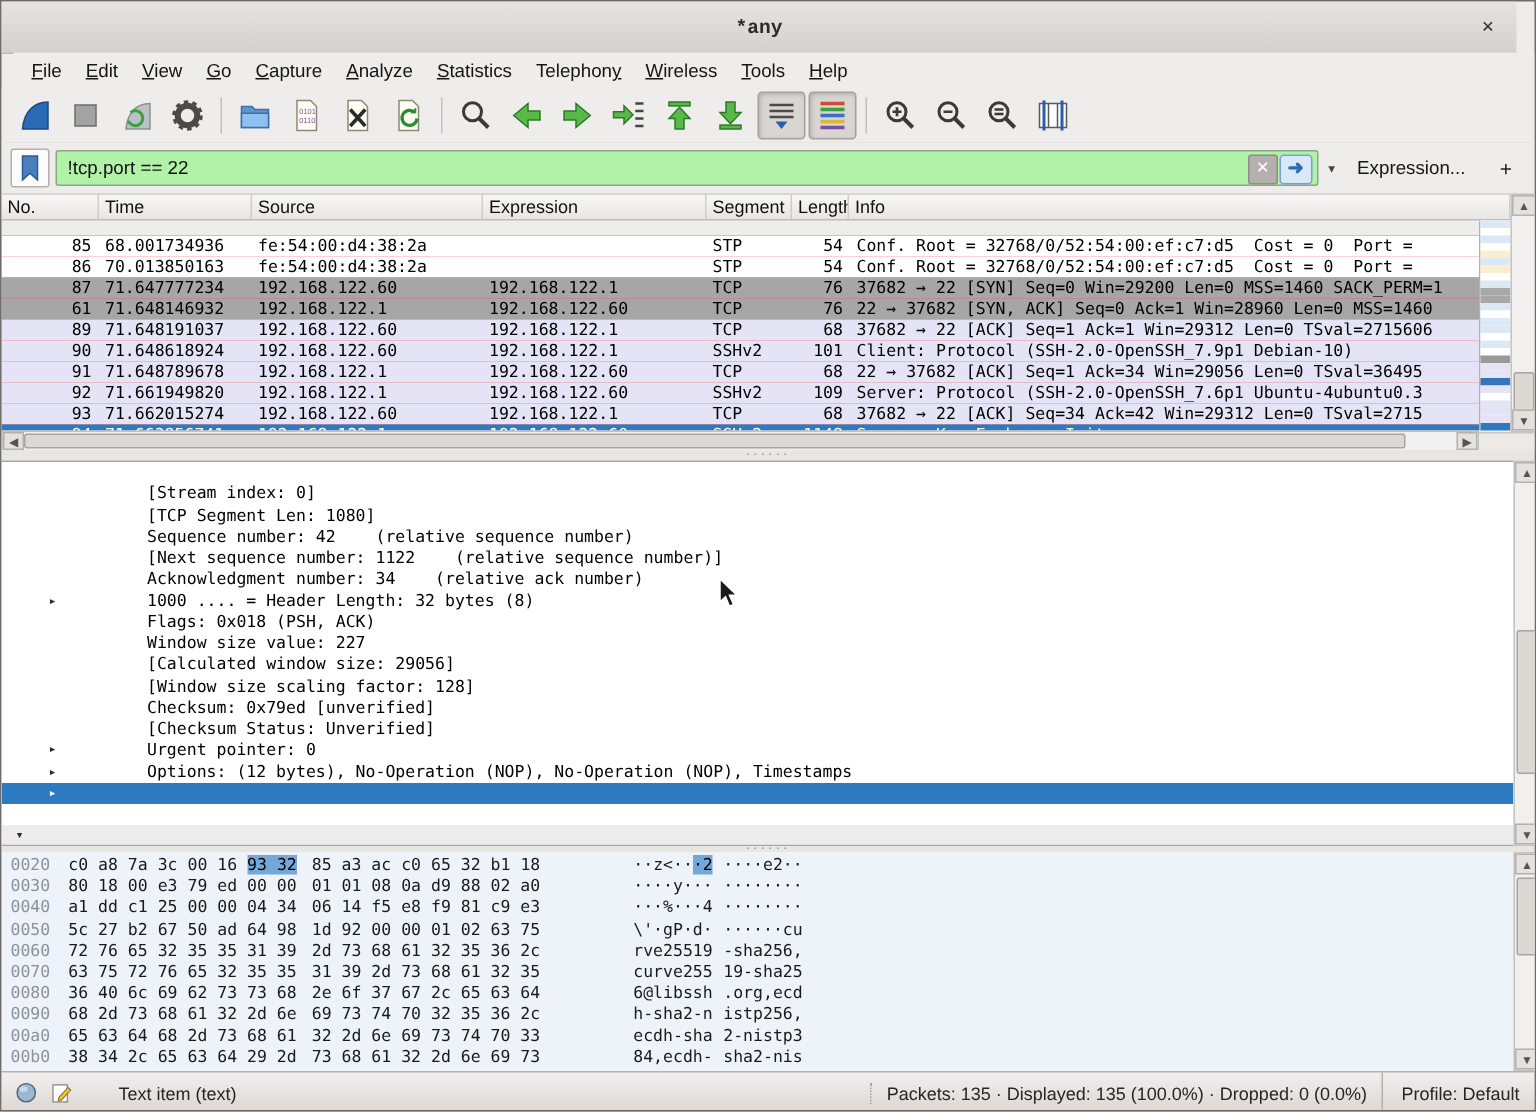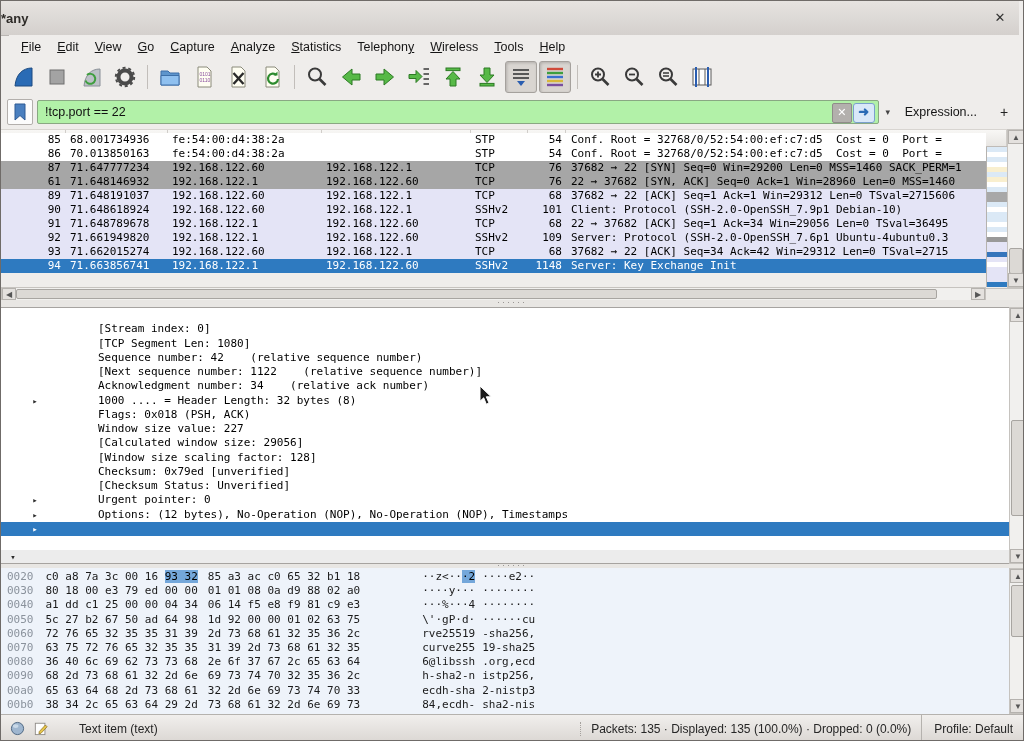--- a/index.html
+++ b/index.html
@@ -1,21 +1,21 @@
 <!DOCTYPE html>
 <html><head>
 <meta charset="utf-8">
 <style>
   html,body{margin:0;padding:0;background:#777;}
   #win{position:relative;width:1024px;height:741px;background:#efedeb;
        font-family:"Liberation Sans",sans-serif;border:1px solid #6f6b68;box-sizing:border-box;overflow:hidden;}
   
-  .titlebar{position:absolute;left:0;top:0;right:4px;height:34px;
+  .titlebar{position:absolute;left:0;top:0;right:12px;height:34px;
     background:linear-gradient(#e6e3e0,#d4d0cd);border-bottom:1px solid #bab6b3;
-    display:flex;align-items:center;justify-content:flex-start;}
+    display:flex;align-items:center;justify-content:center;font-family:Liberation Mono, monospace;}
   .title{font-weight:bold;font-size:13px;color:#2e2b28;}
   .closebtn{position:absolute;right:10px;top:8px;width:18px;height:18px;text-align:center;
     line-height:18px;font-size:13px;color:#333;}
   
   .menubar{position:absolute;left:8px;top:34px;right:0;height:24px;background:#efedeb;
     display:flex;align-items:center;padding-left:4px;font-size:12.5px;color:#151515;}
   .menu-item{padding:3px 8px;white-space:nowrap;}
   .menu-item u{text-decoration:underline;}
   
   .toolbar{position:absolute;left:0;top:58px;right:0;height:36px;background:#efedeb;
@@ -41,21 +41,21 @@
     border:1px solid #7aa0cc;border-radius:3px;color:#2a6bb5;font-size:13px;line-height:16px;text-align:center;font-weight:bold;}
   .fcaret{width:14px;text-align:center;color:#444;font-size:9px;margin:0 2px;}
   .fexpr{font-size:12.5px;color:#151515;padding:4px 8px;white-space:nowrap;}
   .fplus{width:26px;text-align:center;font-size:14px;color:#222;padding:2px 0;margin-left:6px;}
   
   .phead{position:absolute;left:0;top:128px;width:1006px;height:18px;
     background:linear-gradient(#f8f7f5,#e8e6e3);border-bottom:1px solid #bfbbb7;border-top:1px solid #d8d5d1;
     display:grid;grid-template-columns:65px 102px 154px 149px 57px 38px 1fr;
     font-size:12px;color:#111;box-sizing:border-box;}
   .phead span{border-right:1px solid #d0cdc9;padding:1px 0 0 4px;overflow:hidden;white-space:nowrap;}
-  .plist{position:absolute;left:0;top:132px;width:985px;height:140px;background:#ef4444;overflow:hidden;}
+  .plist{position:absolute;left:0;top:156px;width:985px;height:140px;background:#ef4444;overflow:hidden;}
   .prow{display:grid;grid-template-columns:65px 102px 154px 149px 57px 38px 1fr;height:14px;line-height:14px;
     font-family:"DejaVu Sans Mono",monospace;font-size:11px;color:#000;white-space:pre;}
   .prow span{overflow:hidden;}
   .c-no{text-align:right;padding-right:5px;}
   .c-len{text-align:right;padding-right:4px;}
   .c-time,.c-src,.c-dst,.c-proto{padding-left:4px;}
   .c-info{padding-left:5px;}
   .plain{background:#ffffff;}
   .gray2{background:#a6a6a6;}
   .lav{background:#e4e4f6;}

